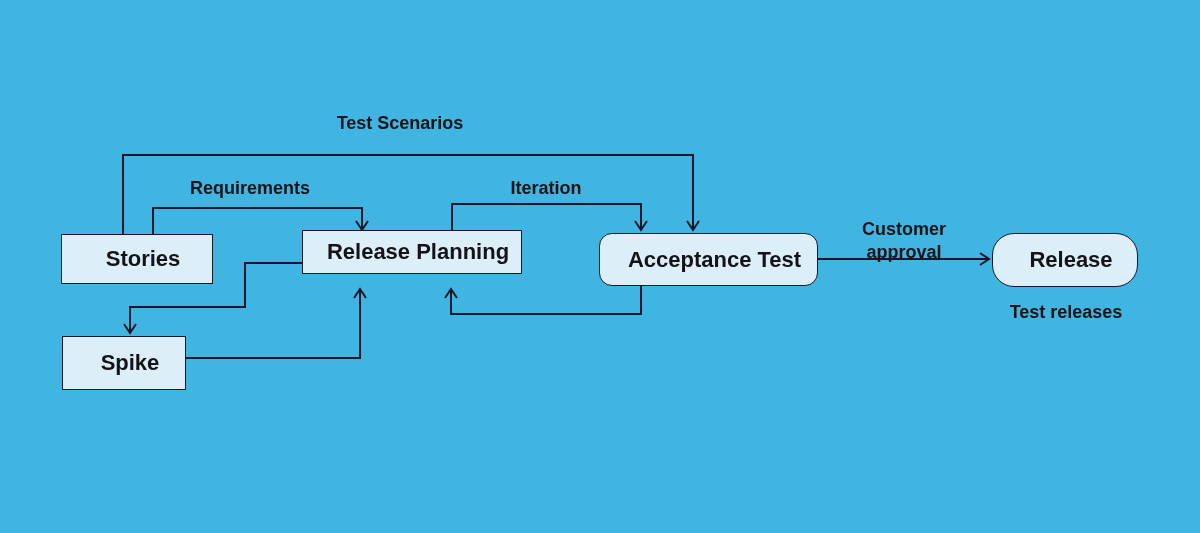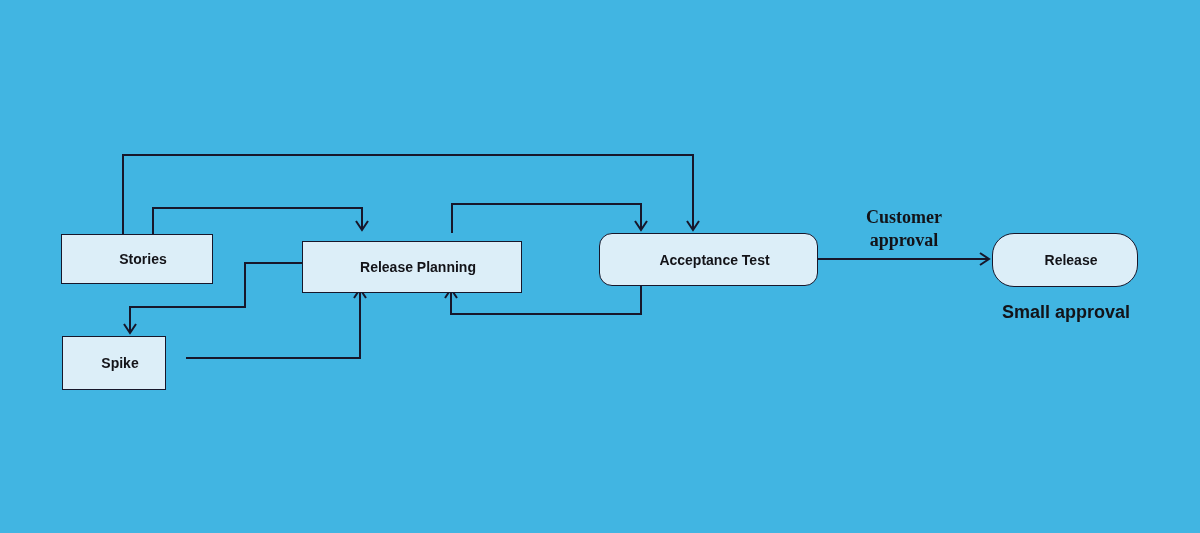--- a/index.html
+++ b/index.html
@@ -18,21 +18,21 @@
     overflow:hidden;
   }
   .edges{position:absolute;left:0;top:0;width:1200px;height:533px;}
   .edges path{fill:none;stroke:var(--line);stroke-width:2;}
   .edges .head{fill:none;stroke:var(--line);stroke-width:2;}
   .node{
     position:absolute;
     background:var(--node-fill);
     border:1.5px solid var(--node-border);
     display:flex;align-items:center;justify-content:center;
-    font-weight:700;font-size:14px;color:var(--text);
+    font-weight:700;font-size:22px;color:var(--text);
     box-sizing:border-box;
     padding-left:12px;
   }
   .edge-label{
     position:absolute;
     font-weight:700;font-size:18px;color:var(--text);
     text-align:center;
     line-height:23px;
   }
 </style>
@@ -58,29 +58,32 @@
 
     <path d="M641,286 L641,314 L451,314 L451,289" marker-end="url(#arrow)"></path>
 
     <path d="M302,263 L245,263 L245,307 L130,307 L130,333" marker-end="url(#arrow)"></path>
 
     <path d="M186,358 L360,358 L360,289" marker-end="url(#arrow)"></path>
   </svg>
 
   <div class="node" style="left:61px;top:234px;width:152px;height:50px;">Stories</div>
 
-  <div class="node" style="left:302px;top:241px;width:220px;height:52px;">Release Planning</div>
+  <div class="node" style="left:302px;top:230px;width:220px;height:44px;">Release Planning</div>
 
   <div class="node" style="left:599px;top:233px;width:219px;height:53px;border-radius:13px;">Acceptance Test</div>
 
   <div class="node" style="left:992px;top:233px;width:146px;height:54px;border-radius:22px;">Release</div>
 
-  <div class="node" style="left:62px;top:336px;width:104px;height:54px;">Spike</div>
+  <div class="node" style="left:62px;top:336px;width:124px;height:54px;">Spike</div>
 
+  <div class="edge-label" style="left:300px;top:112px;width:200px;">Test Scenarios</div>
 
+  <div class="edge-label" style="left:150px;top:177px;width:200px;">Requirements</div>
 
+  <div class="edge-label" style="left:446px;top:177px;width:200px;">Iteration</div>
 
-  <div class="edge-label" style="left:844px;top:206px;width:120px;font-family:Liberation Serif, serif;">Customer approval</div>
+  <div class="edge-label" style="left:844px;top:218px;width:120px;">Customer approval</div>
 
-  <div class="edge-label" style="left:966px;top:301px;width:200px;">Small approval</div>
+  <div class="edge-label" style="left:966px;top:301px;width:200px;">Test releases</div>
 
 
 </div>
 
 </body></html>

